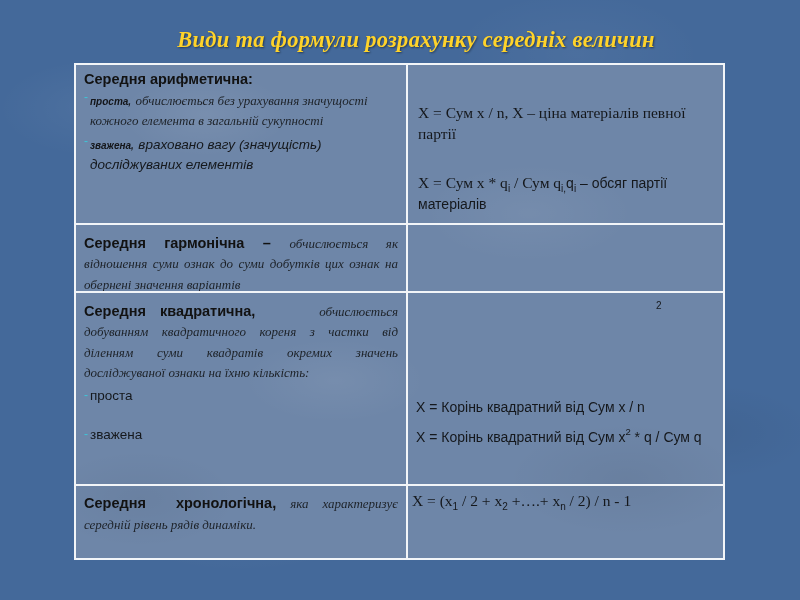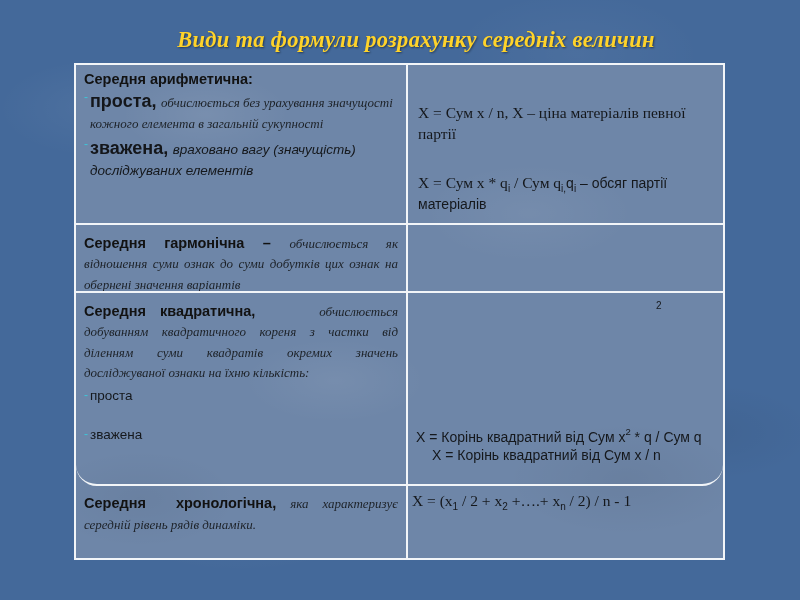--- a/index.html
+++ b/index.html
@@ -64,21 +64,21 @@
 
   .trow {
     display: flex;
     border-bottom: 2px solid #f2f5f8;
     box-sizing: border-box;
   }
   .trow:last-child { border-bottom: none; }
 
   .row-0 { height: 160px; }
   .row-1 { height: 68px; gap: 37px; }
-  .row-2 { height: 193px; border-radius: 21px; }
+  .row-2 { height: 193px; }
   .row-3 { flex: 1 1 auto; }
 
   .cell-left {
     width: 332px;
     box-sizing: border-box;
     border-right: 2px solid #f2f5f8;
     padding: 6px 8px 6px 8px;
     color: #1b1b1b;
     position: relative;
     overflow: hidden;
@@ -120,21 +120,22 @@
     color: #15181c;
   }
   .san {
     font-family: "Liberation Sans", sans-serif;
     font-size: 13.5px;
     color: #15181c;
   }
   .bold-outline {
     font-family: "Liberation Sans", sans-serif;
     font-weight: bold;
-    font-size: 18px;
+    font-style: italic;
+    font-size: 10px;
     color: #14161a;
   }
 
   .bullet-line {
     display: flex;
     align-items: flex-start;
     margin-top: 3px;
   }
   .bullet {
     color: #3fc5d8;
@@ -174,21 +175,21 @@
   .f2 { position: absolute; left: 10px; top: 108px; width: 300px; }
   .f-harm { position: absolute; left: 10px; top: 5px; }
   .sup-lone {
     position: absolute;
     left: 248px;
     top: 7px;
     font-size: 10px;
     font-family: "Liberation Sans", sans-serif;
     color: #16191d;
   }
-  .f-sq1 { position: absolute; left: 24px; top: 105px; width: 300px; margin-top: 48px; }
+  .f-sq1 { position: absolute; left: 8px; top: 105px; width: 300px; }
   .f-sq2 { position: absolute; left: 8px; top: 134px; width: 300px; }
   .sup-inline {
     font-size: 9.5px;
     vertical-align: super;
     position: relative;
     top: -1px;
   }
   .f-chrono { position: absolute; left: 4px; top: 5px; }
 
   .bullets-simple {

